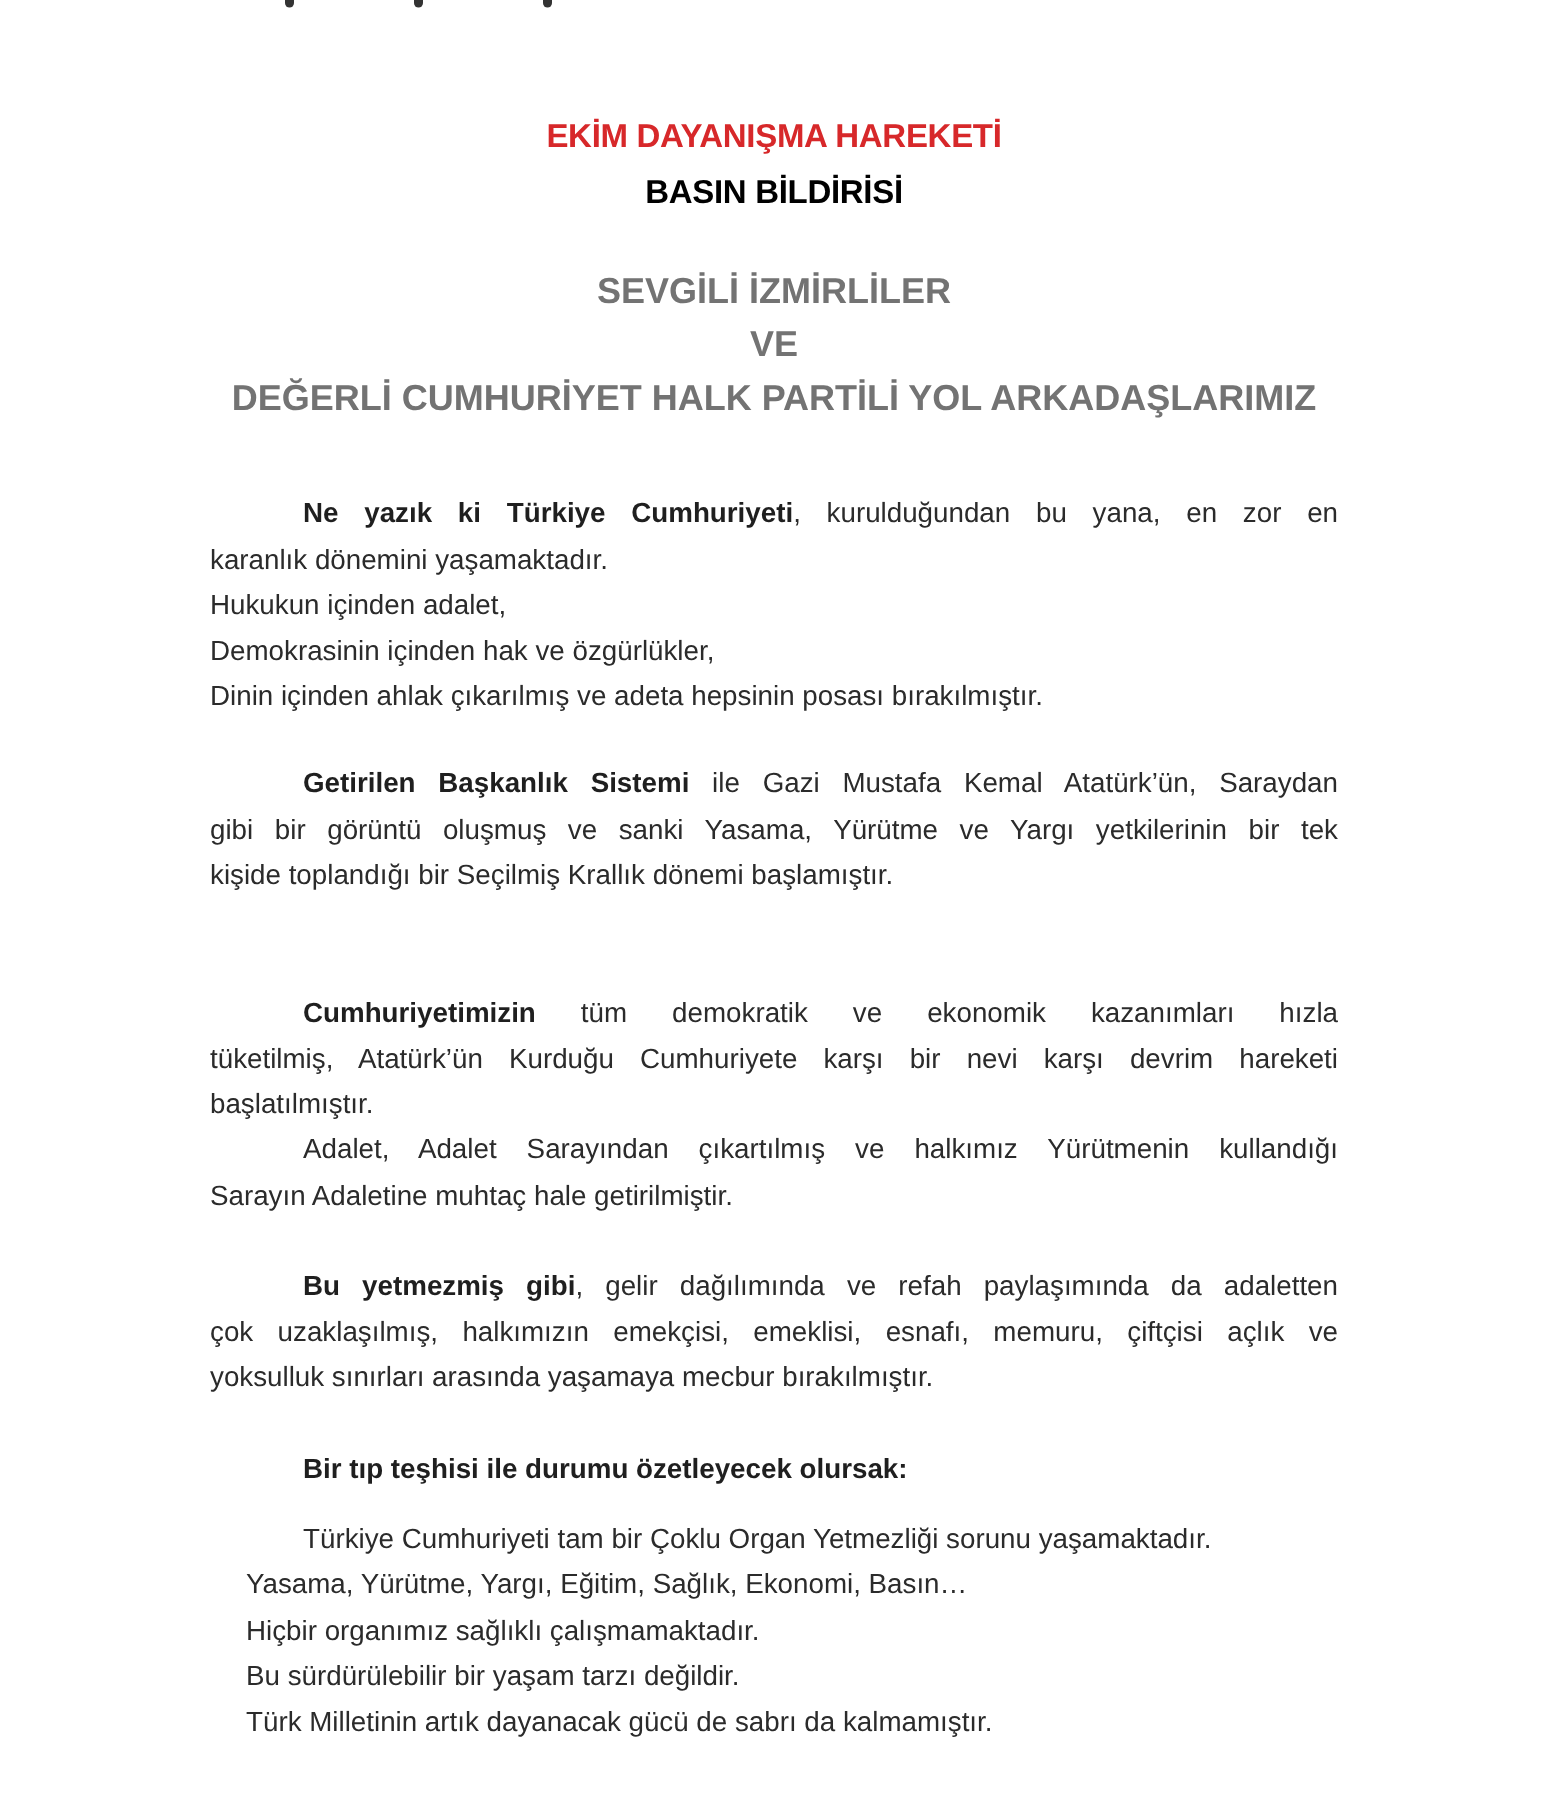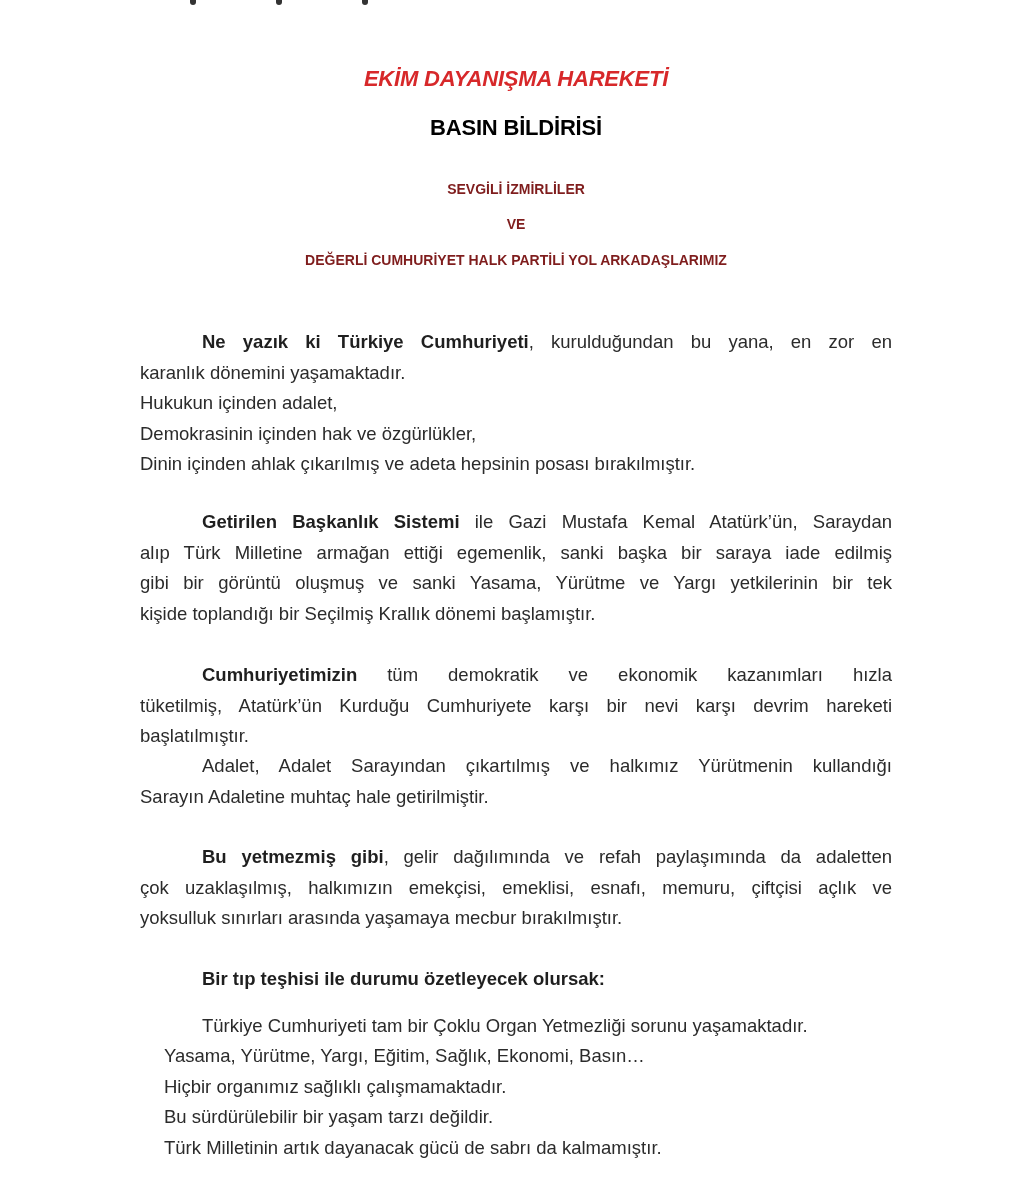--- a/index.html
+++ b/index.html
@@ -39,31 +39,31 @@
       width: 752px;
     }
     .title-red {
       color: #d7282a;
       font-weight: bold;
       text-align: center;
       font-size: 22px;
       line-height: 34px;
       letter-spacing: -0.2px;
     }
-    .title-red.l1 { position: absolute; top: 62px; left: 0; width: 752px; font-style: italic; }
+    .title-red.l1 { position: absolute; top: 74px; left: 0; width: 752px; }
     .title-red.l2 { position: absolute; top: 111px; left: 0; width: 752px; }
 
     .salutation {
       position: absolute;
       left: 0;
       width: 752px;
       text-align: center;
       font-weight: bold;
-      font-size: 14px;
-      color: #7f1d1d;
+      font-size: 24px;
+      color: #737373;
     }
     .sal1 { top: 181px; }
     .sal2 { top: 216px; }
     .sal3 { top: 252px; }
 
     .para {
       position: absolute;
       left: 0;
       width: 752px;
       font-size: 18.5px;
@@ -111,21 +111,20 @@
   <div class="para p1">
     <span class="line justify indent"><b>Ne yazık ki Türkiye Cumhuriyeti</b><span>, kurulduğundan bu yana, en zor en</span></span>
     <span class="line">karanlık dönemini yaşamaktadır.</span>
     <span class="line">Hukukun içinden adalet,</span>
     <span class="line">Demokrasinin içinden hak ve özgürlükler,</span>
     <span class="line">Dinin içinden ahlak çıkarılmış ve adeta hepsinin posası bırakılmıştır.</span>
   </div>
 
   <div class="para p2">
     <span class="line justify indent"><b>Getirilen Başkanlık Sistemi</b><span> ile Gazi Mustafa Kemal Atatürk’ün, Saraydan</span></span>
-    <span class="line justify">alıp Türk Milletine armağan ettiği egemenlik, sanki başka bir saraya iade edilmiş</span>
     <span class="line justify">gibi bir görüntü oluşmuş ve sanki Yasama, Yürütme ve Yargı yetkilerinin bir tek</span>
     <span class="line">kişide toplandığı bir Seçilmiş Krallık dönemi başlamıştır.</span>
   </div>
 
   <div class="para p3">
     <span class="line justify indent"><b>Cumhuriyetimizin</b><span> tüm demokratik ve ekonomik kazanımları hızla</span></span>
     <span class="line justify">tüketilmiş, Atatürk’ün Kurduğu Cumhuriyete karşı bir nevi karşı devrim hareketi</span>
     <span class="line">başlatılmıştır.</span>
   </div>
 

